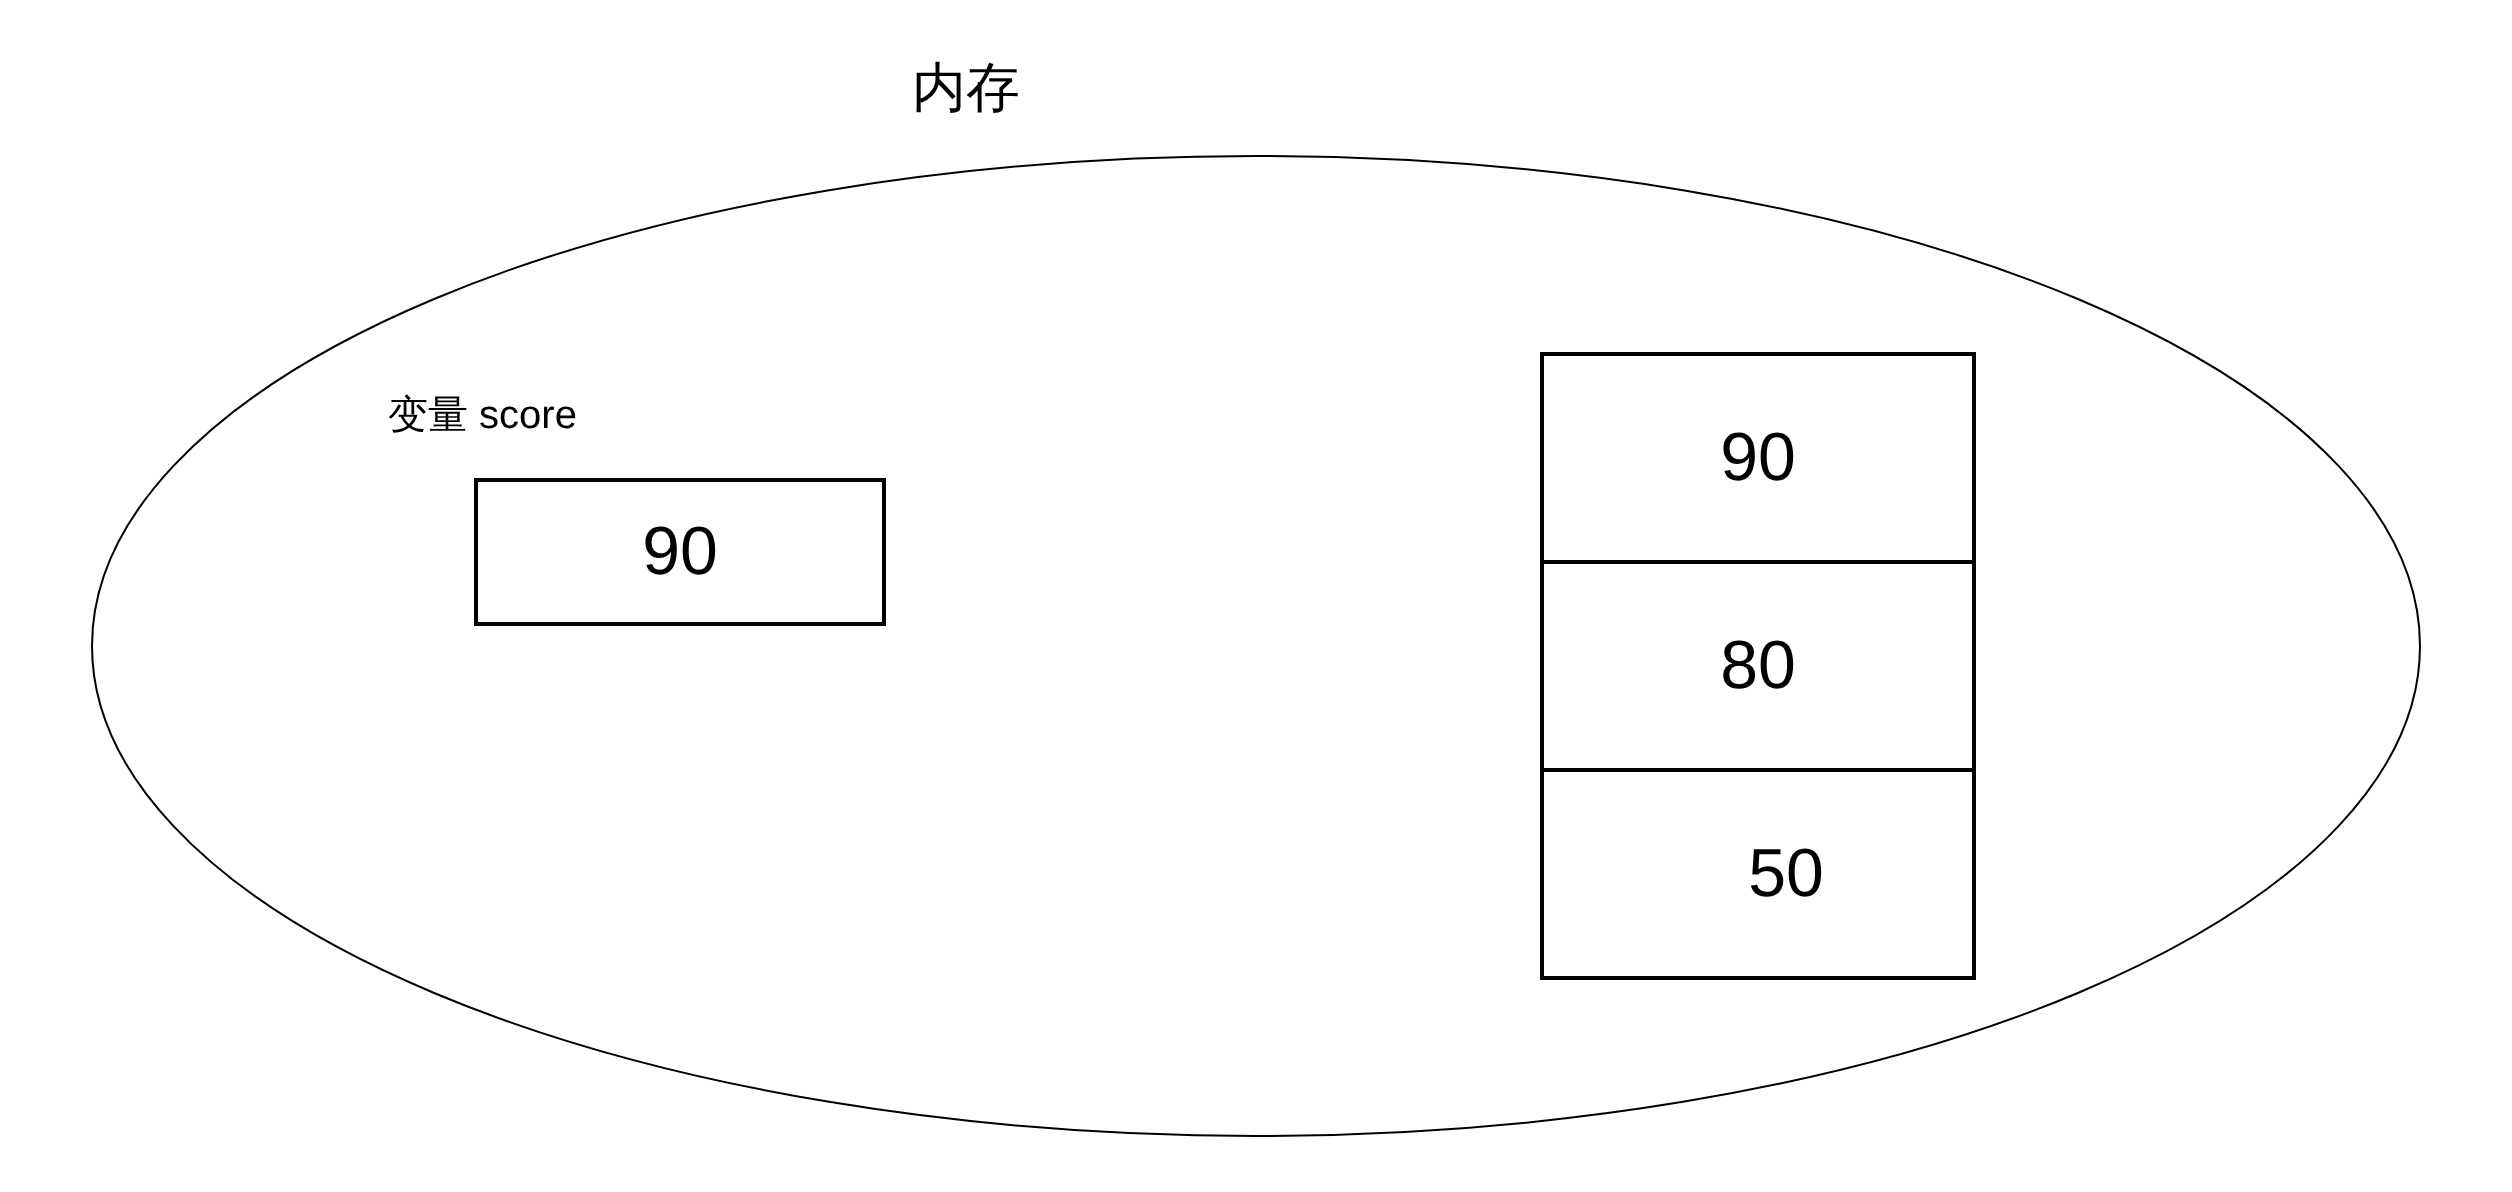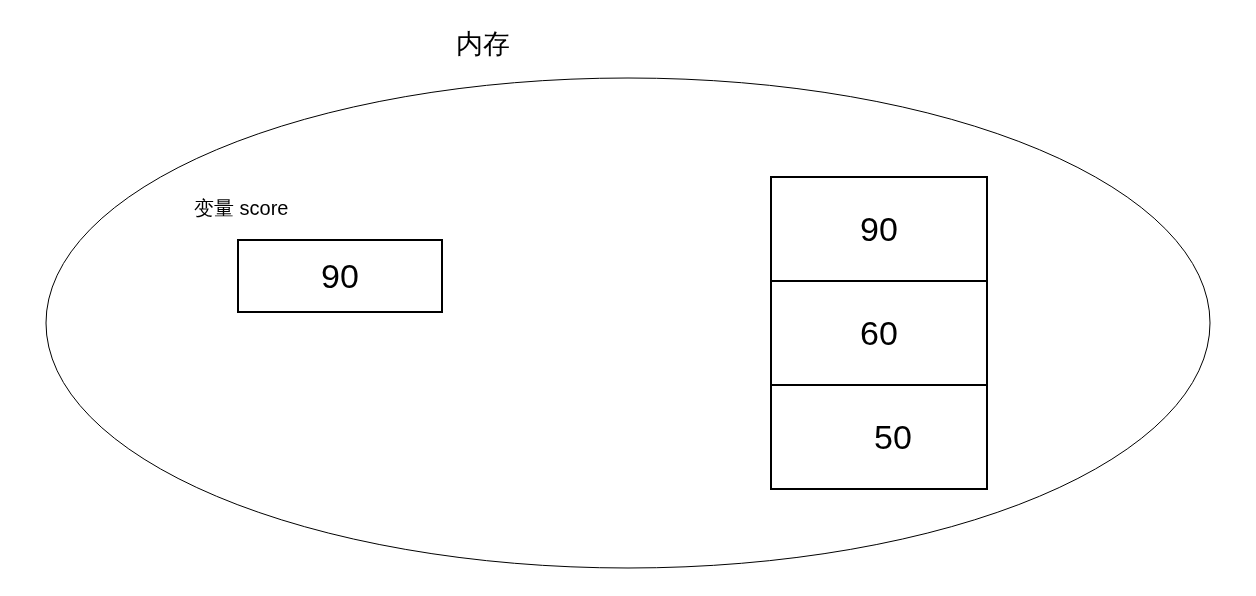--- a/index.html
+++ b/index.html
@@ -97,17 +97,17 @@
 
   <div class="var-label">变量 score</div>
 
   <div class="var-box">
     <span>90</span>
   </div>
 
 
   <div class="arr-box">
     <div class="arr-cell">90</div>
-    <div class="arr-cell">60</div>
+    <div class="arr-cell">80</div>
     <div class="arr-cell">50</div>
   </div>
 
 </div>
 
 </body></html>

